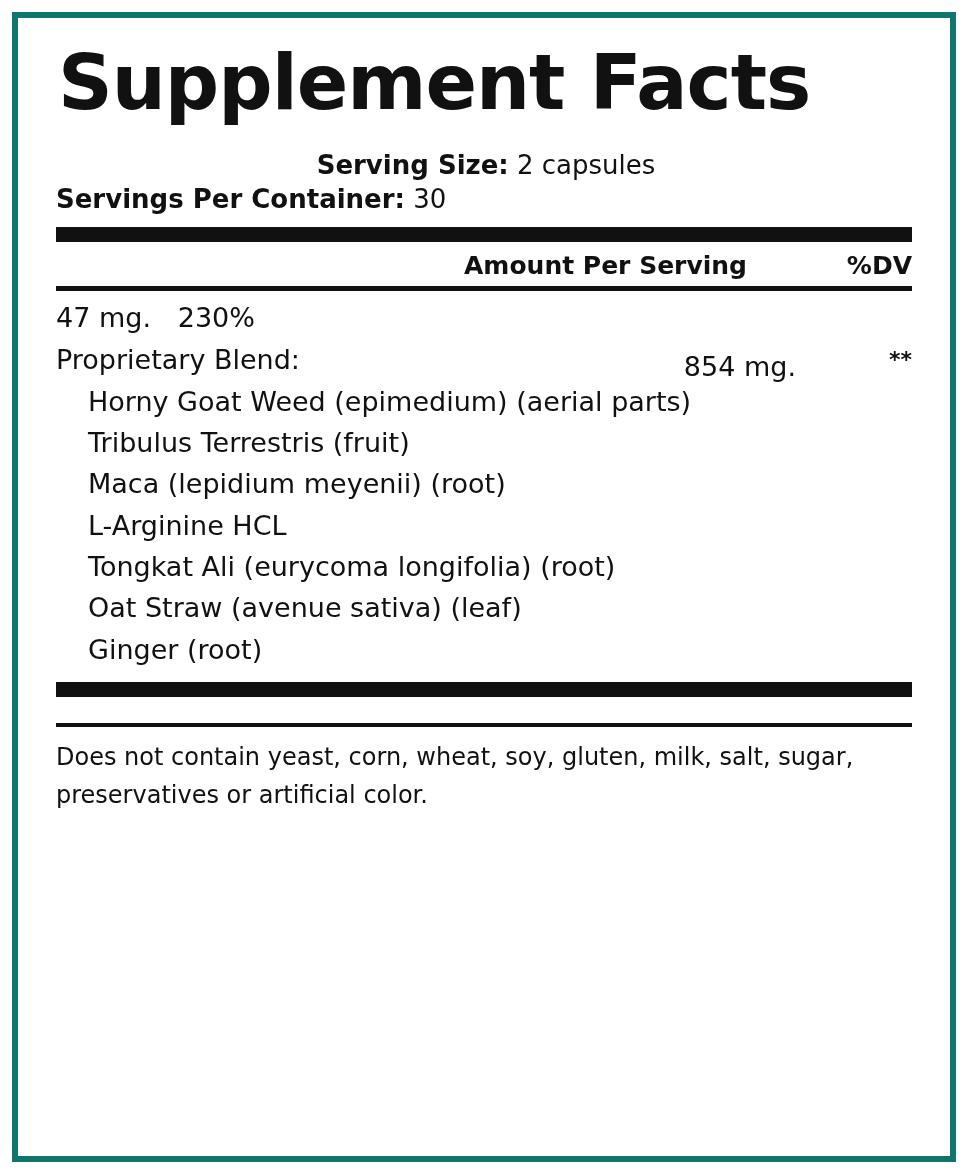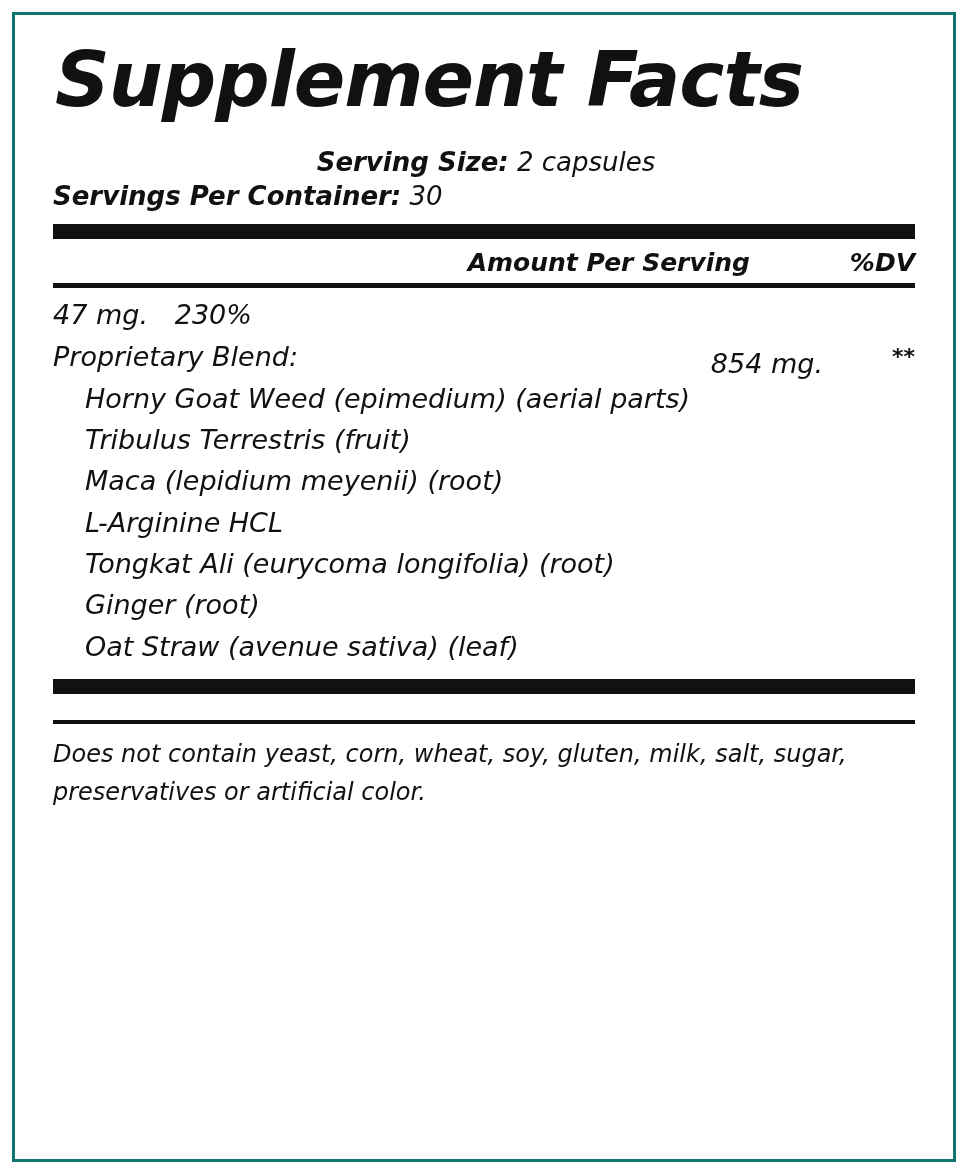--- a/index.html
+++ b/index.html
@@ -15,23 +15,22 @@
     overflow: hidden;
   }
 
   .panel {
     position: absolute;
     left: 12px;
     top: 12px;
     width: 944px;
     height: 1150px;
     box-sizing: border-box;
-    border: 3px solid #0f766e;
+    border: 6px solid #0f766e;
     background: #ffffff;
-    font-style: italic;
   }
 
   .inner {
     box-sizing: border-box;
     padding: 10px 34px 0 34px;
   }
 
   .title {
     font-size: 76px;
     font-weight: bold;
@@ -106,21 +105,21 @@
     display: flex;
     align-items: baseline;
     font-size: 27px;
     margin: 0 4px;
     padding-top: 11px;
   }
   .blend-row .name { flex: 1 1 auto; }
   .blend-row .amt {
     text-align: right;
     white-space: nowrap;
-    margin-right: 0;
+    margin-right: 24px;
     position: relative;
     top: 7px;
   }
   .blend-row .pdv {
     width: 92px;
     text-align: right;
     font-weight: bold;
     font-size: 22px;
     position: relative;
     top: -2px;
@@ -196,22 +195,22 @@
       <span class="name">Proprietary Blend:</span>
       <span class="amt">854 mg.</span>
       <span class="pdv">**</span>
     </div>
 
     <div class="ingredient">Horny Goat Weed (epimedium) (aerial parts)</div>
     <div class="ingredient">Tribulus Terrestris (fruit)</div>
     <div class="ingredient">Maca (lepidium meyenii) (root)</div>
     <div class="ingredient">L-Arginine HCL</div>
     <div class="ingredient">Tongkat Ali (eurycoma longifolia) (root)</div>
+    <div class="ingredient">Oat Straw (avenue sativa) (leaf)</div>
     <div class="ingredient">Ginger (root)</div>
-    <div class="ingredient">Oat Straw (avenue sativa) (leaf)</div>
 
     <div class="rule-thick" style="margin-top:18px;"></div>
 
 
     <div class="rule-thin" style="margin-top:26px;"></div>
 
 
     <div class="disclaimer">Does not contain yeast, corn, wheat, soy, gluten, milk, salt, sugar, preservatives or artificial color.</div>
 
   </div>

